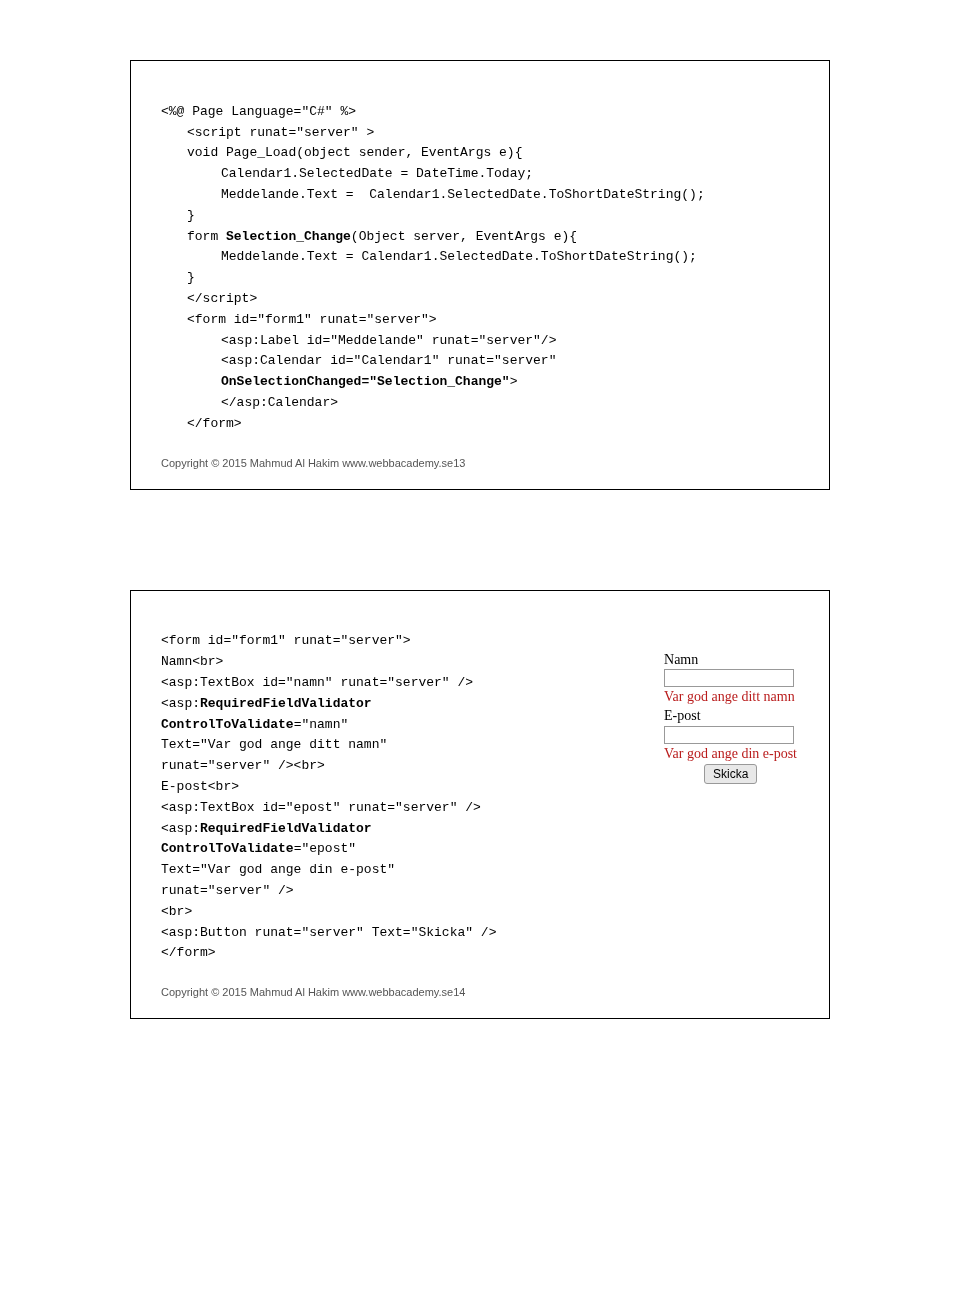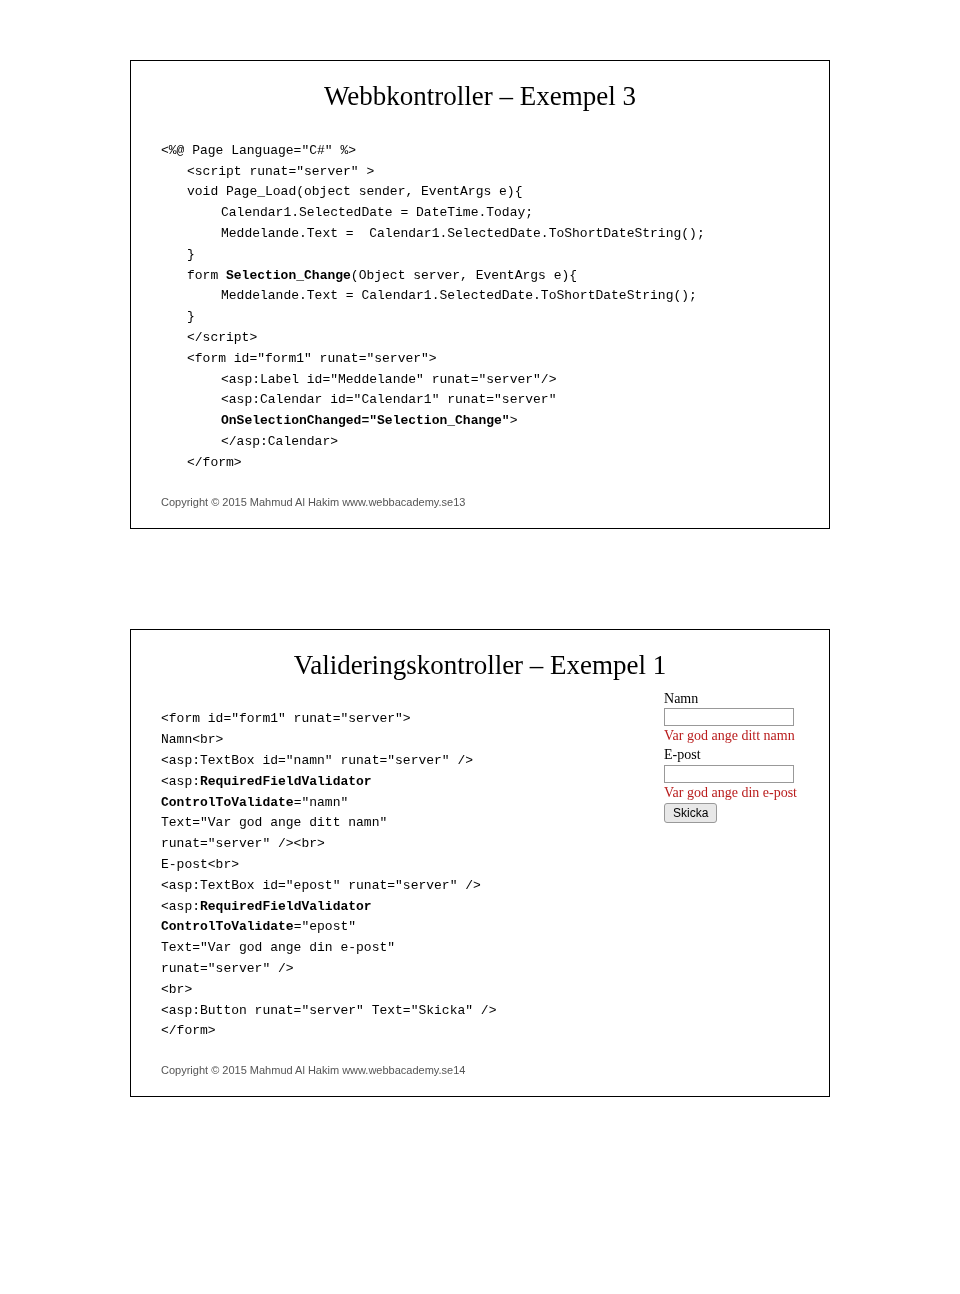--- a/index.html
+++ b/index.html
@@ -73,31 +73,31 @@
     box-sizing: border-box;
     font-size: 12px;
   }
   .form-demo button {
     font-size: 12px;
     padding: 2px 8px;
     background: #e8e8e8;
     border: 1px solid #999;
     border-radius: 3px;
     cursor: pointer;
+    margin-left: 40px;
   }
   .red { color: #b91c1c; }
   .slide2 { position: relative; }
 </style>
 </head>
 <body>
 
 <div class="page">
 
   <div class="slide">
-    <h2 class="slide-title">Webbkontroller – Exempel 3</h2>
     <div class="code">
 <span>&lt;%@ Page Language="C#" %&gt;</span>
 <span class="indent1">&lt;script runat="server" &gt;</span>
 <span class="indent1">void Page_Load(object sender, EventArgs e){</span>
 <span class="indent2">Calendar1.SelectedDate = DateTime.Today;</span>
 <span class="indent2">Meddelande.Text =  Calendar1.SelectedDate.ToShortDateString();</span>
 <span class="indent1">}</span>
 <span class="indent1"><span>form </span><span class="b">Selection_Change</span><span>(Object server, EventArgs e){</span></span>
 <span class="indent2">Meddelande.Text = Calendar1.SelectedDate.ToShortDateString();</span>
 <span class="indent1">}</span>
@@ -108,21 +108,20 @@
 <span class="indent2"><span class="b">OnSelectionChanged="Selection_Change"</span><span>&gt;</span></span>
 <span class="indent2">&lt;/asp:Calendar&gt;</span>
 <span class="indent1">&lt;/form&gt;</span></div>
     <div class="footer">
       <span>Copyright © 2015 Mahmud Al Hakim www.webbacademy.se</span>
       <span>13</span>
     </div>
   </div>
 
   <div class="slide slide2">
-    <h2 class="slide-title">Valideringskontroller – Exempel 1</h2>
 
     <div class="form-demo">
       <div>Namn</div>
       <input type="text" style="">
       <div class="red">Var god ange ditt namn</div>
       <div>E-post</div>
       <input type="text" style="">
       <div class="red">Var god ange din e-post</div>
       <button>Skicka</button>
     </div>

